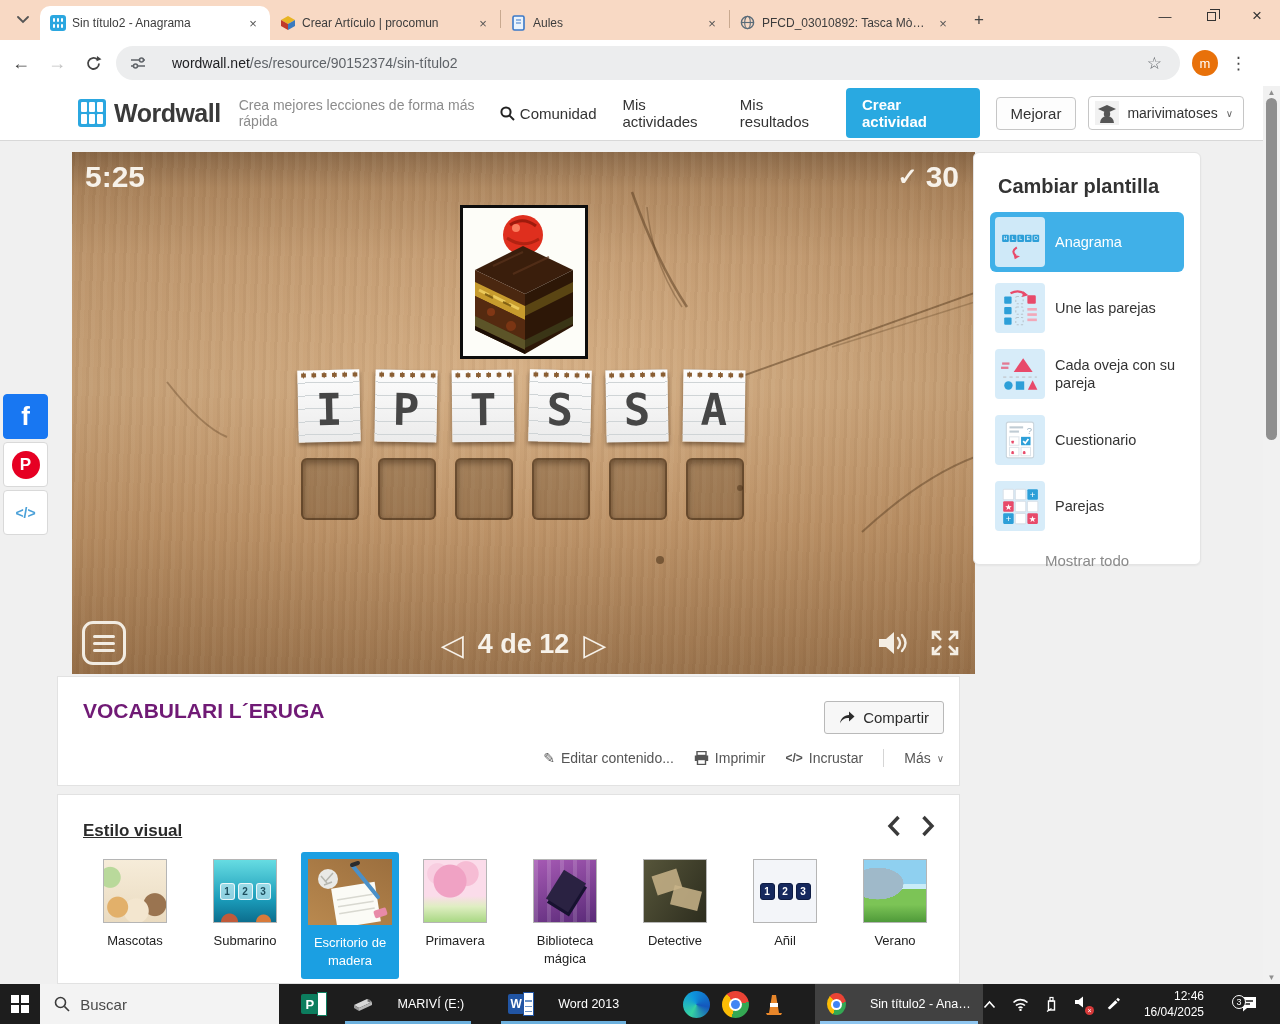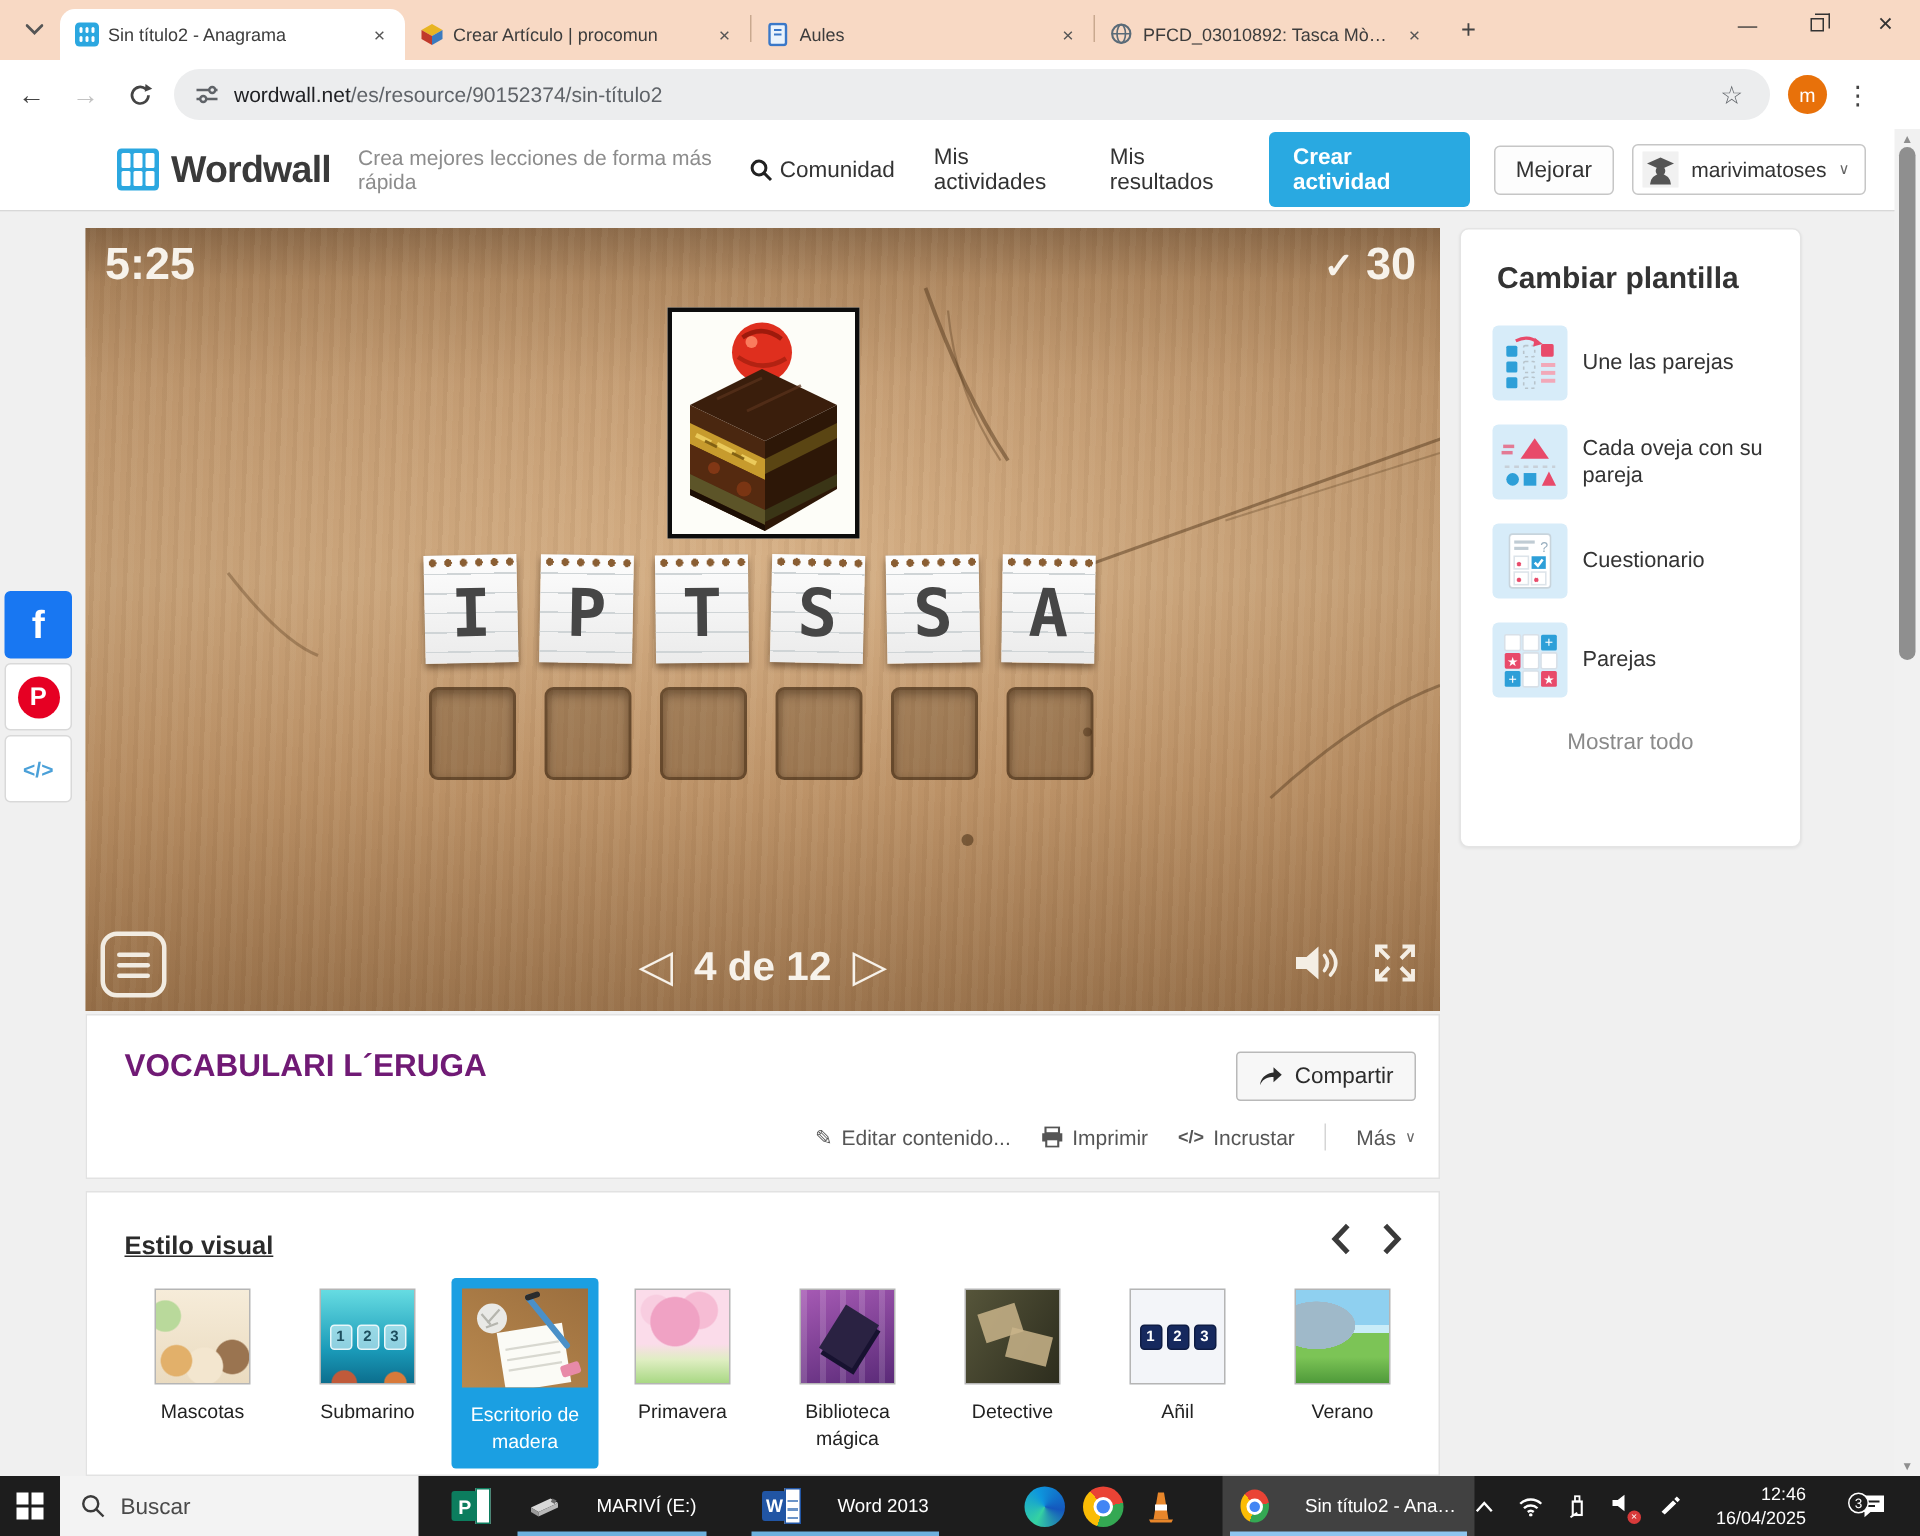--- a/index.html
+++ b/index.html
@@ -20,21 +20,21 @@
   .restore-box::before { content:""; position:absolute; left:2px; top:-4px; width:9px; height:9px; border:1.4px solid #333; border-left:none; border-bottom:none; }
   .favicon { width:16px; height:16px; flex:0 0 16px; }
   .wwicon { background:#2ba7e0; border-radius:3px; display:grid; grid-template-columns:repeat(3,1fr); gap:1.5px; padding:3px; }
   .wwicon i { background:#fff; border-radius:1px; }
   .cubeicon svg, .pageicon svg, .globeicon svg { display:block; }
 
   .addrbar { position:absolute; left:0; top:40px; width:1280px; height:46px; background:#fff; display:flex; align-items:center; }
   .navbtn { width:30px; height:30px; display:flex; align-items:center; justify-content:center; font-size:18px; color:#444; margin-left:6px; }
   .navbtn.disabled { color:#c2c2c2; }
   .omnibox { margin-left:8px; width:1064px; height:34px; background:#ecedee; border-radius:17px; display:flex; align-items:center; padding:0 14px; }
-  .omnibox .url { font-size:14px; margin-left:10px; flex:1; white-space:nowrap; overflow:hidden; }
+  .omnibox .url { font-size:14px; margin-left:26px; flex:1; white-space:nowrap; overflow:hidden; }
   .url .host { color:#202124; }
   .url .path { color:#5f6368; }
   .star { font-size:17px; color:#5f6368; margin:0 4px; }
   .avatar { width:26px; height:26px; border-radius:50%; background:#e8710a; color:#fff; font-size:13px; display:flex; align-items:center; justify-content:center; margin-left:12px; }
   .kebab { font-size:17px; color:#444; margin:0 14px 0 12px; }
 
   
   .wwheader { position:absolute; left:0; top:86px; width:1280px; height:55px; background:#fff; border-bottom:1px solid #d8d8d8; display:flex; align-items:center; }
   .logo { display:flex; align-items:center; margin-left:58px;padding-left:20px; }
   .logo .wwicon { width:28px; height:28px; }
@@ -49,21 +49,21 @@
   .chev { font-size:10px; color:#666; }
 
   
   .sharecol { position:absolute; left:3px; top:394px; display:flex; flex-direction:column; gap:3px; }
   .sbtn { width:45px; height:45px; border-radius:4px; background:#fff; border:1px solid #d9d9d9; display:flex; align-items:center; justify-content:center; }
   .sbtn.fb { background:#1877f2; border-color:#1877f2; color:#fff; font-size:26px; font-weight:bold; }
   .pincirc { width:28px; height:28px; border-radius:50%; background:#e60023; color:#fff; font-weight:bold; font-size:17px; display:flex; align-items:center; justify-content:center; }
   .sbtn.embed { color:#4aa0d8; font-weight:bold; font-size:14px; }
 
   
-  .game { position:absolute; left:57px; top:152px; width:903px; height:522px; overflow:hidden;
+  .game { position:absolute; left:72px; top:152px; width:903px; height:522px; overflow:hidden;
     background:
       radial-gradient(130% 95% at 50% 42%, rgba(255,250,240,0.16), rgba(40,20,5,0.25)),
       repeating-linear-gradient(92deg, rgba(110,70,30,0.07) 0 3px, rgba(255,240,210,0.05) 3px 7px, rgba(0,0,0,0) 7px 11px),
       linear-gradient(180deg, #8e6843 0%, #b5885a 7%, #c89a6a 20%, #cea272 45%, #c2915f 72%, #a87b4e 100%);
   }
   .scratches { position:absolute; left:0; top:0; }
   .timer { position:absolute; left:13px; top:8px; font-size:30px; font-weight:600; color:#f7f2ea; }
   .score { position:absolute; right:16px; top:8px; font-size:30px; font-weight:600; color:#f7f2ea; display:flex; align-items:center; gap:8px; }
   .score .chk { font-size:24px; }
   .cakebox { position:absolute; left:388px; top:53px; width:128px; height:154px; background:#fdfdf8; border:3px solid #0d0d0d; }
@@ -415,20 +415,43 @@
         <path d="M20 12 L27 5 M21 4 H28 V11"></path>
         <path d="M12 18 L5 25 M4 19 V26 H11"></path>
         <path d="M20 18 L27 25 M21 26 H28 V19"></path>
       </g>
     </svg>
   </div>
 </div>
 
 <div class="tplcard">
   <h3>Cambiar plantilla</h3>
+  <div class="tplitem sel">
+    <span class="thumb" style="background:#cfe9f8">
+      <svg width="40" height="40" viewBox="0 0 38 38">
+        <g fill="#2d9fd8">
+            <rect x="2" y="12" width="6.4" height="7" rx="1"></rect>
+            <rect x="9.2" y="12" width="6.4" height="7" rx="1"></rect>
+            <rect x="16.4" y="12" width="6.4" height="7" rx="1"></rect>
+            <rect x="23.6" y="12" width="6.4" height="7" rx="1"></rect>
+            <rect x="30.8" y="12" width="6.4" height="7" rx="1"></rect>
+          </g>
+        <g fill="#fff" font-size="5" font-family="sans-serif" text-anchor="middle">
+            <text x="5.2" y="17.5">H</text>
+            <text x="12.4" y="17.5">L</text>
+            <text x="19.6" y="17.5">L</text>
+            <text x="26.8" y="17.5">E</text>
+            <text x="34" y="17.5">O</text>
+          </g>
+        <path d="M16 24 q-6 4 -1 8" stroke="#e84a6a" stroke-width="2" fill="none"></path>
+        <polygon points="13,31 19,32.5 14,35.5" fill="#e84a6a"></polygon>
+      </svg>
+    </span>
+    <span class="tlbl">Anagrama</span>
+  </div>
   <div class="tplitem">
     <span class="thumb">
       <svg width="40" height="40" viewBox="0 0 38 38">
         <g fill="#2d9fd8">
             <rect x="4" y="8" width="7" height="7" rx="1"></rect>
             <rect x="4" y="18" width="7" height="7" rx="1"></rect>
             <rect x="4" y="28" width="7" height="7" rx="1"></rect>
           </g>
         <g fill="none" stroke="#b8c4cc" stroke-dasharray="2 2">
             <rect x="15" y="8" width="7" height="7" rx="1"></rect>

